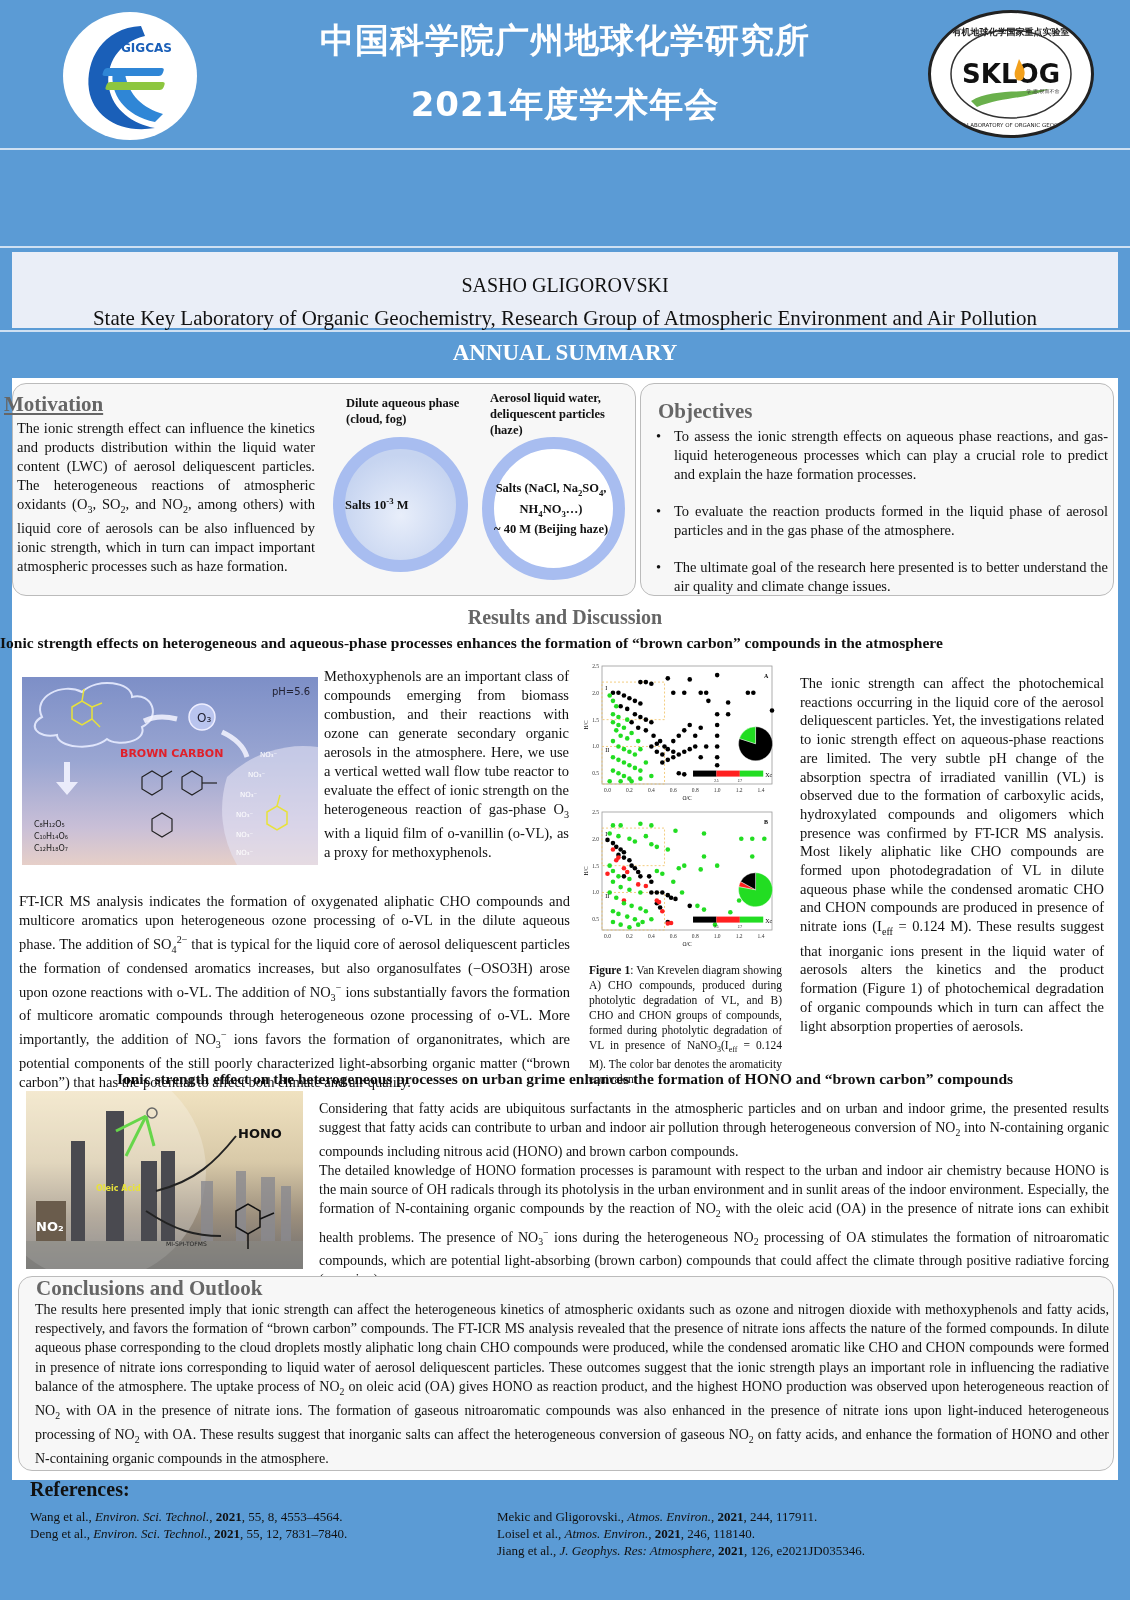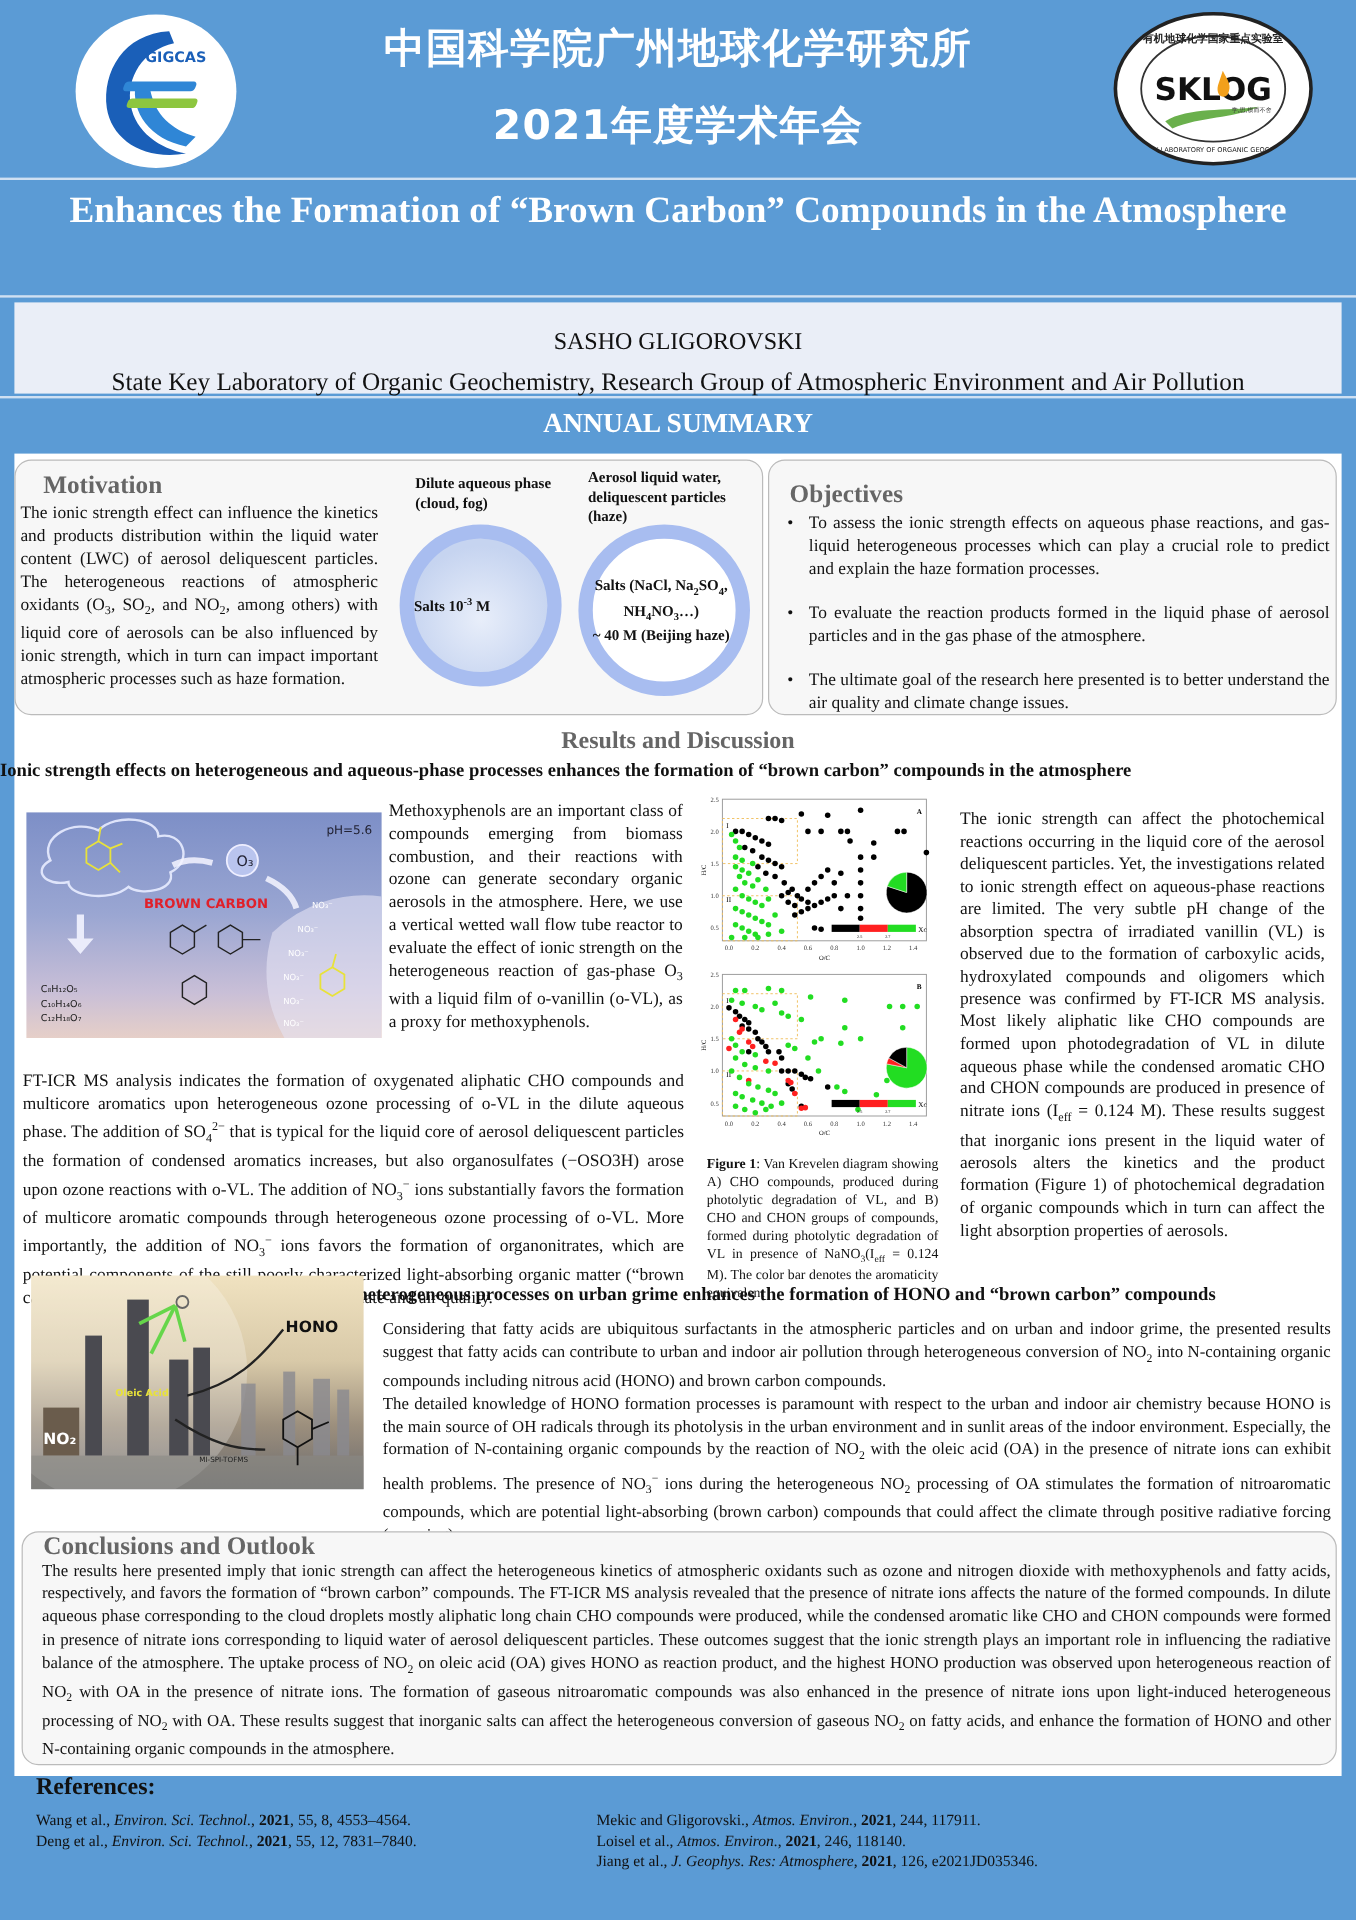--- a/index.html
+++ b/index.html
@@ -29,21 +29,21 @@
   .circle { border-radius: 50%; background: radial-gradient(circle at 50% 60%, #e8eefa 0%, #c6d4f0 70%); border: 12px solid #a8bdf0; display: flex; align-items: center; justify-content: flex-start; text-align: center; font-weight: bold; font-size: 12.5px; }
   .circ-label { font-weight: bold; font-size: 12.5px; line-height: 16px; }
   .rd-title { left: 0; top: 606px; width: 1130px; text-align: center; color: #666; font-weight: bold; font-size: 20px; }
   .rd-sub { left: 0; top: 634px; width: 1130px; font-weight: bold; font-size: 15.5px; }
   .fig1-img { left: 22px; top: 677px; width: 296px; height: 188px; background: linear-gradient(180deg, #7d8fc7 0%, #9aa6d2 45%, #c9bfd7 80%, #e6cfc8 100%); overflow: hidden; }
   .methoxy-text { left: 324px; top: 667px; width: 245px; font-size: 14.5px; line-height: 19px; }
   .ftms-text { left: 19px; top: 892px; width: 551px; font-size: 14.5px; line-height: 19px; }
   .caption { left: 589px; top: 963px; width: 193px; font-size: 11.5px; line-height: 15px; }
   .ionic-text { left: 800px; top: 674px; width: 304px; font-size: 14.5px; line-height: 18.7px; }
   .sub2 { left: 0; top: 1070px; width: 1130px; text-align: center; font-weight: bold; font-size: 15.5px; }
-  .fig2-img { left: 26px; top: 1063px; width: 277px; height: 178px; background: linear-gradient(180deg, #f0e2c0 0%, #d8c9a8 40%, #9c8f7d 70%, #6b6a6d 100%); overflow: hidden; }
+  .fig2-img { left: 26px; top: 1091px; width: 277px; height: 178px; background: linear-gradient(180deg, #f0e2c0 0%, #d8c9a8 40%, #9c8f7d 70%, #6b6a6d 100%); overflow: hidden; }
   .fatty-text { left: 319px; top: 1099px; width: 790px; font-size: 14px; line-height: 19px; }
   .concl-box { left: 18px; top: 1276px; width: 1096px; height: 195px; }
   .concl-title { left: 36px; top: 1276px; }
   .concl-text { left: 35px; top: 1300px; width: 1074px; font-size: 14px; line-height: 19.2px; }
   .ref-title { left: 30px; top: 1478px; font-weight: bold; font-size: 20px; color: #111; }
   .ref { font-size: 13px; line-height: 17px; }
   sub, sup { font-size: 70%; }
 </style>
 </head>
 <body>
@@ -71,38 +71,37 @@
     <path d="M88 46 C92 54 96 58 92 66 C88 70 82 66 84 58 Z" fill="#f2a01c"></path>
     <path d="M40 88 C60 76 90 80 118 76 C96 86 70 84 46 94 Z" fill="#6ab04c"></path>
     <text x="112" y="80" text-anchor="middle" font-family="DejaVu Sans, sans-serif" font-size="5" fill="#333">学,思,锲而不舍</text>
     <text x="80" y="114" text-anchor="middle" font-family="DejaVu Sans, sans-serif" font-size="5.5" fill="#222">STATE KEY LABORATORY OF ORGANIC GEOCHEMISTRY</text>
   </svg>
 </div>
 
 <div class="abs divider" style="top:148px;"></div>
 
 <div class="abs title">
-  <div>Enhances the Formation of “Brown Carbon” Compounds in the Atmosphere</div>
 </div>
 
 <div class="abs divider" style="top:246px;"></div>
 
 <div class="abs author-band">
   <div class="author">SASHO GLIGOROVSKI</div>
   <div class="affil">State Key Laboratory of Organic Geochemistry, Research Group of Atmospheric Environment and Air Pollution</div>
 </div>
 
 <div class="abs divider" style="top:330px;"></div>
 
 <div class="abs annual">ANNUAL SUMMARY</div>
 
 <div class="abs main-bg"></div>
 
 <div class="abs box mot-box"></div>
-<div class="abs sec-title" style="left:36px; top:392px;">Motivation</div>
+<div class="abs sec-title" style="left:4px; top:392px;text-decoration:underline;">Motivation</div>
 <div class="abs mot-text just">The ionic strength effect can influence the kinetics and products distribution within the liquid water content (LWC) of aerosol deliquescent particles. The heterogeneous reactions of atmospheric oxidants (O<sub>3</sub>, SO<sub>2</sub>, and NO<sub>2</sub>, among others) with liquid core of aerosols can be also influenced by ionic strength, which in turn can impact important atmospheric processes such as haze formation.</div>
 
 <div class="abs circ-label" style="left:346px; top:395px; width:120px;">Dilute aqueous phase (cloud, fog)</div>
 <div class="abs circle" style="left:333px; top:437px; width:135px; height:135px;">
   <span>Salts 10<sup>-3</sup> M</span>
 </div>
 <div class="abs circ-label" style="left:490px; top:390px; width:130px;">Aerosol liquid water, deliquescent particles (haze)</div>
 <div class="abs circle" style="left:482px; top:437px; width:143px; height:143px; background:#fff; line-height:16px;">
   <span>Salts (NaCl, Na<sub>2</sub>SO<sub>4</sub>,<br>NH<sub>4</sub>NO<sub>3</sub>…)<br>~ 40 M (Beijing haze)</span>
 </div>

